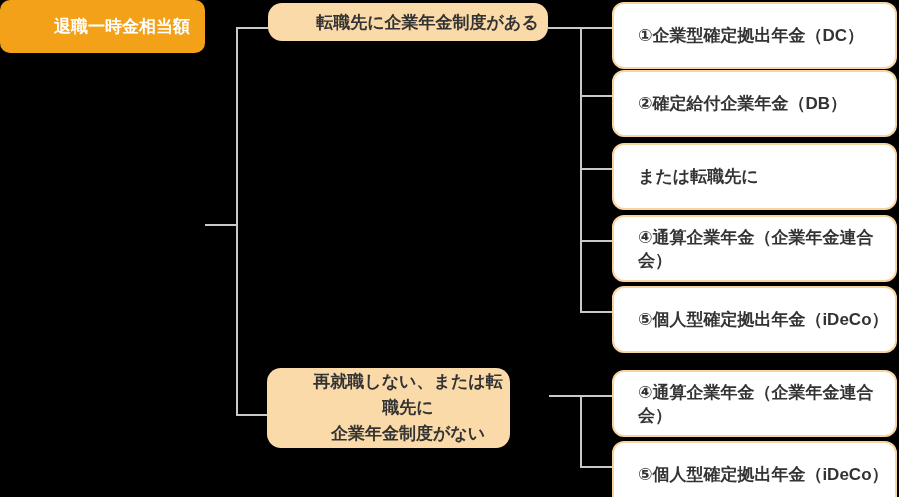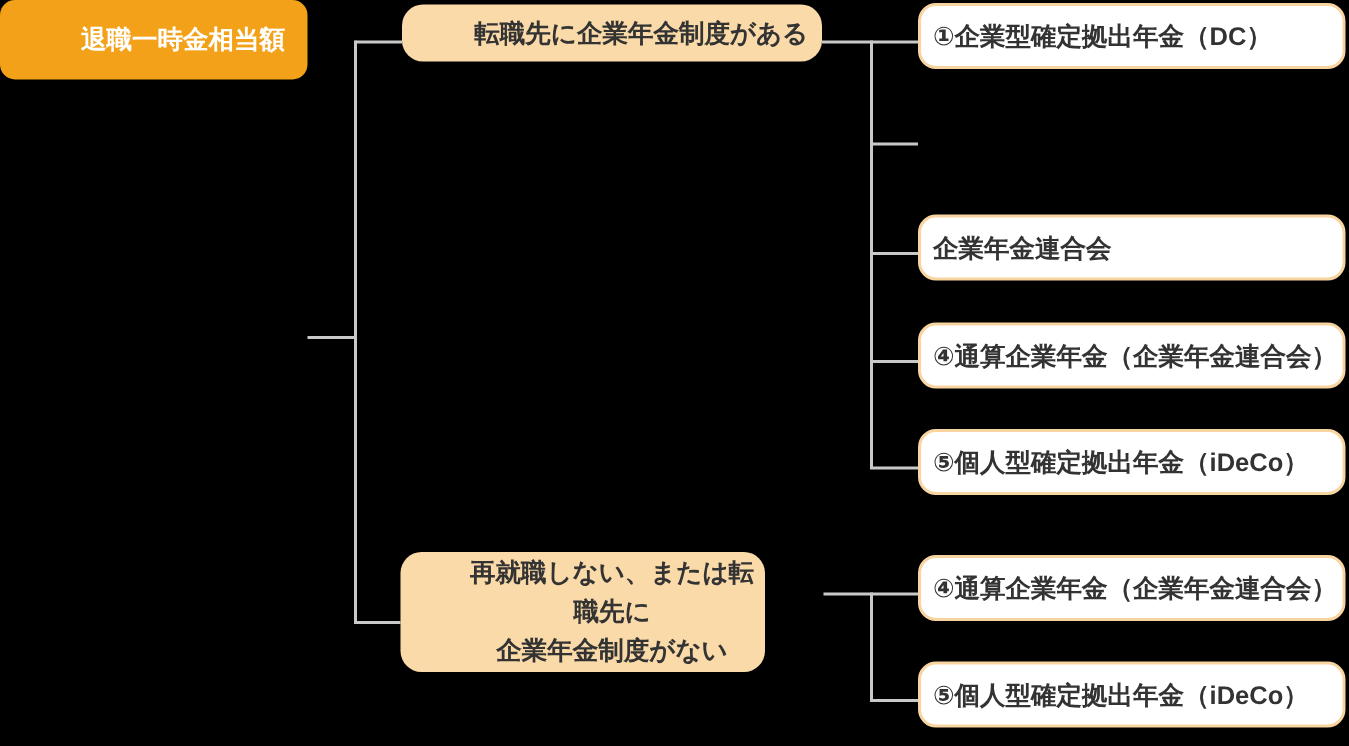--- a/index.html
+++ b/index.html
@@ -30,28 +30,28 @@
   }
   .cond{
     background:var(--condition-fill,#FADAA8);
     color:var(--text,#333);
     border-radius:14px;
     font-size:17px;
   }
   .cond1{left:268px;top:3px;width:280px;height:38px;}
   .cond2{left:267px;top:368px;width:243px;height:80px;flex-direction:column;line-height:26px;}
   .leaf{
-    left:612px;width:285px;height:44px;
+    left:612px;width:285px;height:67px;
     background:var(--leaf-fill,#fff);
     border:2px solid var(--leaf-border,#F8D5A0);
     border-radius:12px;
     color:var(--text,#333);
     font-size:17px;
     justify-content:flex-start;
-    padding-left:8px;
+    padding-left:24px;
     text-align:left;
   }
   .leaf1{top:2px;}  .leaf2{top:70px;}  .leaf3{top:143px;}
   .leaf4{top:215px;}.leaf5{top:286px;} .leaf6{top:370px;}
   .leaf7{top:441px;}
   .line{
     position:absolute;
     background:var(--connector,#C9C9C9);
   }
   .c-root     {left:205px;top:224px;width:32px;height:2px;}
@@ -96,22 +96,25 @@
   </div>
 
   <div class="node cond cond2">
     <div>再就職しない、または転職先に</div>
     <div>企業年金制度がない</div>
   </div>
 
   <div class="node leaf leaf1">
     <span>①企業型確定拠出年金（DC）</span>
   </div>
+  <div class="node leaf leaf2">
+    <span>②確定給付企業年金（DB）</span>
+  </div>
   <div class="node leaf leaf3">
-    <span>企業年金連合会</span>
+    <span>または転職先に</span>
   </div>
   <div class="node leaf leaf4">
     <span>④通算企業年金（企業年金連合会）</span>
   </div>
   <div class="node leaf leaf5">
     <span>⑤個人型確定拠出年金（iDeCo）</span>
   </div>
 
   <div class="node leaf leaf6">
     <span>④通算企業年金（企業年金連合会）</span>

